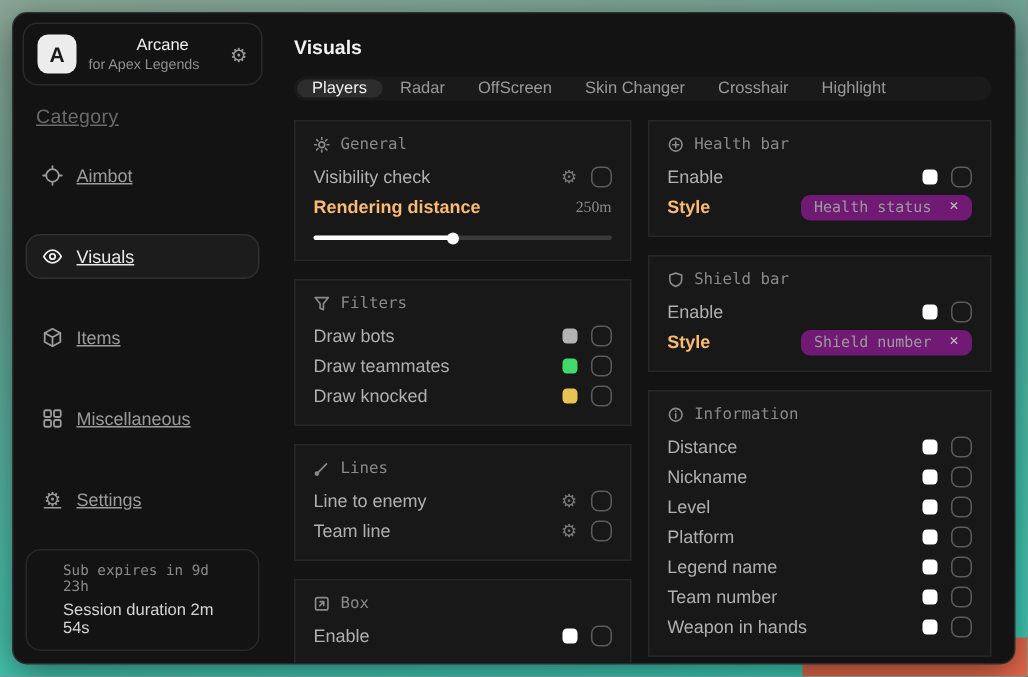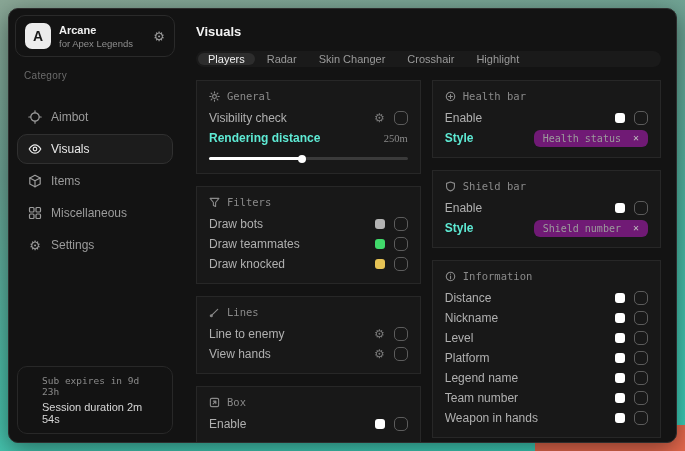--- a/index.html
+++ b/index.html
@@ -14,48 +14,48 @@
     position:absolute; left:8px; top:8px; width:669px; height:435px;
     background:#131313; border:1px solid #2c2c2c; border-radius:10px;
     display:flex; overflow:hidden; box-shadow:0 6px 24px rgba(0,0,0,.45);
   }
   
   .sidebar { width:172px; flex:none; display:flex; flex-direction:column; padding:6px; }
   .logo-card { border:1px solid #2a2a2a; border-radius:10px; padding:7px 9px; display:flex; align-items:center; gap:8px; }
   .logo-badge { width:26px; height:26px; background:#ececec; border-radius:7px; color:#1a1a1a;
     font-weight:bold; font-size:14px; display:flex; align-items:center; justify-content:center; flex:none; }
   .logo-text { flex:1; min-width:0; }
-  .logo-title { font-size:11px; font-weight:bold; color:#f0f0f0; }
+  .logo-title { font-size:11px; font-weight:normal; color:#f0f0f0;margin-left:32px; }
   .logo-sub { font-size:9.5px; color:#8f8f8f; margin-top:2px; }
   .glyph-gear { color:#9a9a9a; font-size:13px; line-height:1; }
-  .category { margin:13px 9px 18px; font-size:10px; color:#6b6b6b; letter-spacing:.3px; }
+  .category { margin:13px 9px 3px; font-size:13px; color:#6b6b6b; letter-spacing:.3px;text-decoration:underline; }
   .nav { display:flex; flex-direction:column; gap:2px; margin-top:3px; }
-  .nav-item { display:flex; align-items:flex-end; gap:9px; padding:7px 10px; margin:0 2px;
-    color:#9c9c9c; font-size:12px; border:1px solid transparent; border-radius:10px; cursor:default; }
+  .nav-item { display:flex; align-items:flex-start; gap:9px; padding:7px 10px; margin:11px 2px;
+    color:#9c9c9c; font-size:12px; border:1px solid transparent; border-radius:10px; cursor:default;text-decoration:underline; }
   .nav-item svg { width:14px; height:14px; flex:none; }
   .nav-item.selected { background:#1c1c1c; border-color:#303030; color:#e9e9e9; }
   .side-spacer { flex:1; }
   .footer-card { border:1px solid #282828; border-radius:10px; padding:8px 24px; margin:2px; }
   .footer-line1 { font-family:"DejaVu Sans Mono", monospace; font-size:9.5px; color:#8b8b8b; }
   .footer-line2 { font-size:11px; color:#d6d6d6; margin-top:4px; }
   
   .main { flex:1; padding:13px 15px; display:flex; flex-direction:column; min-width:0; }
   .main-title { font-size:13px; font-weight:bold; color:#f2f2f2; margin:2px 0 12px; }
   .tabbar { background:#1a1a1a; border-radius:8px; padding:2px; display:flex; gap:2px; }
   .tab { padding:0 10px; font-size:11px; color:#9a9a9a; border-radius:7px; white-space:nowrap; }
   .tab.selected { background:#2d2d2d; color:#f0f0f0; }
   .content { margin-top:13px; display:grid; grid-template-columns:1fr 1.02fr; gap:11px; align-items:start; }
   .col { display:flex; flex-direction:column; gap:12px; }
   .panel { background:#181818; border:1px solid #272727; border-radius:0; padding:8px 12px 9px; }
   .panel-header { display:flex; align-items:center; gap:7px; color:#8a8a8a;
     font-family:"DejaVu Sans Mono", monospace; font-size:10.5px; margin-bottom:5px; height:14px; }
   .panel-header svg { width:11px; height:11px; flex:none; }
   .row { display:flex; align-items:center; height:20px; }
   .row-label { flex:1; font-size:12px; color:#b0b0b0; white-space:nowrap; overflow:hidden; }
-  .row-label.bright { color:#5eead4; font-weight:bold; }
+  .row-label.bright { color:#fdba74; font-weight:bold; }
   .row-value { font-family:Liberation Serif, serif; font-size:10.5px; color:#8a8a8a; }
   .controls { display:flex; align-items:center; gap:9px; }
   .mini-gear { color:#787878; font-size:12px; line-height:1; }
   .swatch { width:10px; height:10px; border-radius:3px; }
   .checkbox { width:14px; height:14px; border:1.5px solid #5c5c5c; border-radius:5px; background:transparent; }
   .slider { margin-top:5px; height:11px; position:relative; }
   .slider-track { position:absolute; left:0; right:0; top:4px; height:3px; background:#3a3a3a; border-radius:2px; }
   .slider-fill { position:absolute; left:0; top:4px; height:3px; background:#ffffff; border-radius:2px; }
   .slider-thumb { position:absolute; top:1.5px; width:8px; height:8px; background:#ffffff;
     border-radius:50%; transform:translateX(-50%); }
@@ -127,20 +127,21 @@
       <div class="footer-line2">Session duration 2m 54s</div>
     </div>
   </div>
 
   <div class="main">
     <div class="main-title">Visuals</div>
 
     <div class="tabbar">
       <div class="tab selected">Players</div>
       <div class="tab">Radar</div>
+      <div class="tab">OffScreen</div>
       <div class="tab">Skin Changer</div>
       <div class="tab">Crosshair</div>
       <div class="tab">Highlight</div>
     </div>
 
     <div class="content">
 
       <div class="col">
 
         <div class="panel">
@@ -208,21 +209,21 @@
             <span>Lines</span>
           </div>
           <div class="row">
             <span class="row-label">Line to enemy</span>
             <span class="controls">
               <span class="mini-gear">⚙</span>
               <span class="checkbox"></span>
             </span>
           </div>
           <div class="row">
-            <span class="row-label">View hands</span>
+            <span class="row-label">Team line</span>
             <span class="controls">
               <span class="mini-gear">⚙</span>
               <span class="checkbox"></span>
             </span>
           </div>
         </div>
 
         <div class="panel">
           <div class="panel-header">
             <svg viewBox="0 0 12 12">

